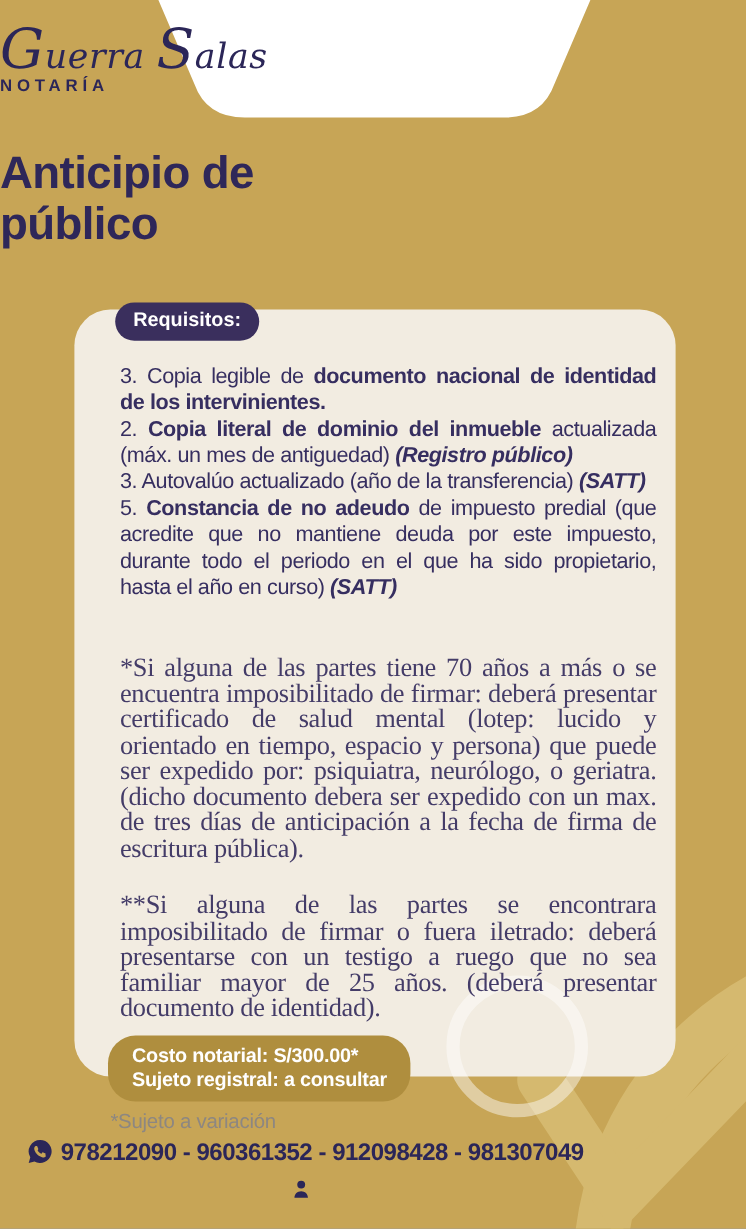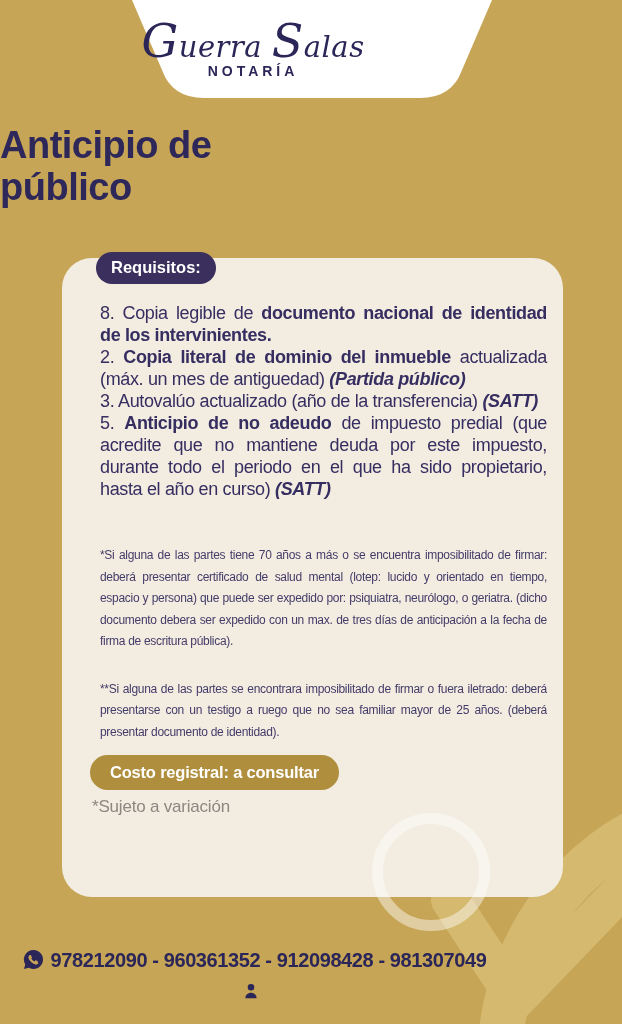--- a/index.html
+++ b/index.html
@@ -8,21 +8,21 @@
     background:var(--gold,#C7A556);
     font-family:"Liberation Sans",sans-serif;
     -webkit-font-smoothing:antialiased;
   }
   
   .bg-watermark{position:absolute;left:0;top:0;z-index:0;}
   .bg-watermark .wm{fill:none;stroke:var(--gold-light,#D6BB78);stroke-linecap:round;}
   
   .header-shape{position:absolute;left:0;top:0;z-index:1;}
   .header-shape path{fill:#ffffff;}
-  .brand{position:absolute;left:0;top:0;width:506px;z-index:2;text-align:center;color:var(--indigo,#2B2658);}
+  .brand{position:absolute;left:0;top:0;width:506px;z-index:2;color:var(--indigo,#2B2658);}
   .brand-script{
     margin-top:18px;font-family:"DejaVu Serif",serif;font-style:italic;
     font-size:29px;line-height:46px;letter-spacing:.5px;
   }
   .brand-script .cap{font-size:46px;}
   .brand-sub{margin-top:-7px;font-size:14px;font-weight:bold;letter-spacing:4px;}
   
   .title{
     position:absolute;left:0;top:124px;width:622px;margin:0;z-index:2;
     color:var(--indigo-deep,#2E2759);
@@ -45,22 +45,22 @@
   }
   .card-content{position:relative;padding:44px 16px 0 38px;}
   .card-content p{margin:0;}
   .req{
     font-size:18px;line-height:22px;letter-spacing:-.35px;
     color:var(--indigo-text,#362E60);text-align:justify;
   }
   .b{font-weight:bold;}
   .i{font-style:italic;}
   .note{
-    font-size:12px;line-height:21.5px;letter-spacing:-.3px;
-    color:var(--note,#443C68);text-align:justify;
+    font-size:22px;line-height:21.5px;letter-spacing:-.3px;
+    color:var(--note,#443C68);text-align:justify;font-family:Liberation Serif, serif;
   }
   .note1{margin-top:45px !important;}
   .note2{margin-top:26px !important;}
   .pill{
     display:inline-block;margin-top:12px;margin-left:-10px;
     background:var(--pill,#AF8E3E);color:#fff;border-radius:23px;
     padding:7px 20px 8px 20px;font-size:16.5px;line-height:20px;font-weight:bold;
     letter-spacing:-.2px;
   }
   .disclaimer{margin-top:7px;margin-left:-8px;font-size:17px;letter-spacing:-.2px;color:var(--gray,#8D8781);}
@@ -91,29 +91,30 @@
     <div class="brand-sub">NOTARÍA</div>
   </div>
 
   <h1 class="title"><span>Anticipio de</span><br><span>público</span></h1>
 
   <div class="card">
     <div class="card-circle"></div>
     <div class="badge">Requisitos:</div>
     <div class="card-content">
       <div class="req-list">
-        <p class="req"><span>8. Copia legible de </span><span class="b">documento nacional de identidad de los intervinientes.</span></p>
-        <p class="req"><span>2. </span><span class="b">Copia literal de dominio del inmueble</span><span> actualizada (máx. un mes de antiguedad) </span><span class="b i">(Partida público)</span></p>
+        <p class="req"><span>3. Copia legible de </span><span class="b">documento nacional de identidad de los intervinientes.</span></p>
+        <p class="req"><span>2. </span><span class="b">Copia literal de dominio del inmueble</span><span> actualizada (máx. un mes de antiguedad) </span><span class="b i">(Registro público)</span></p>
         <p class="req"><span>3. Autovalúo actualizado (año de la transferencia) </span><span class="b i">(SATT)</span></p>
-        <p class="req"><span>5. </span><span class="b">Anticipio de no adeudo</span><span> de impuesto predial (que acredite que no mantiene deuda por este impuesto, durante todo el periodo en el que ha sido propietario, hasta el año en curso) </span><span class="b i">(SATT)</span></p>
+        <p class="req"><span>5. </span><span class="b">Constancia de no adeudo</span><span> de impuesto predial (que acredite que no mantiene deuda por este impuesto, durante todo el periodo en el que ha sido propietario, hasta el año en curso) </span><span class="b i">(SATT)</span></p>
       </div>
       <p class="note note1">*Si alguna de las partes tiene 70 años a más o se encuentra imposibilitado de firmar: deberá presentar certificado de salud mental (lotep: lucido y orientado en tiempo, espacio y persona) que puede ser expedido por: psiquiatra, neurólogo, o geriatra. (dicho documento debera ser expedido con un max. de tres días de anticipación a la fecha de firma de escritura pública).</p>
       <p class="note note2">**Si alguna de las partes se encontrara imposibilitado de firmar o fuera iletrado: deberá presentarse con un testigo a ruego que no sea familiar mayor de 25 años. (deberá presentar documento de identidad).</p>
       <div class="pill">
-        <div class="pill-line"><span>Costo registral: </span><span class="b">a consultar</span></div>
+        <div class="pill-line"><span>Costo notarial: </span><span class="b">S/300.00*</span></div>
+        <div class="pill-line"><span>Sujeto registral: </span><span class="b">a consultar</span></div>
       </div>
       <div class="disclaimer">*Sujeto a variación</div>
     </div>
   </div>
 
   <div class="footer">
     <div class="phones-line">
       <span class="icon">
         <svg width="23" height="23" viewBox="0 0 24 24">
             <path d="M12 2a10 10 0 0 0-8.6 15.1L2 22l5-1.3A10 10 0 1 0 12 2zm5 13.9c-.2.6-1.2 1.2-1.7 1.3-.4.1-1 .1-1.6-.1-.4-.1-.9-.3-1.5-.6-2.6-1.1-4.3-3.8-4.4-4-.1-.2-1-1.4-1-2.7 0-1.3.7-1.9.9-2.2.2-.3.5-.3.7-.3h.5c.2 0 .4 0 .6.5s.7 1.8.8 1.9c.1.1.1.3 0 .5-.3.6-.7.8-.5 1.1.7 1.2 1.6 2 2.8 2.6.3.2.5.1.7-.1l.6-.8c.2-.3.4-.2.7-.1l1.6.8c.3.1.5.2.5.4 0 .1 0 .5-.2 1z"></path>

